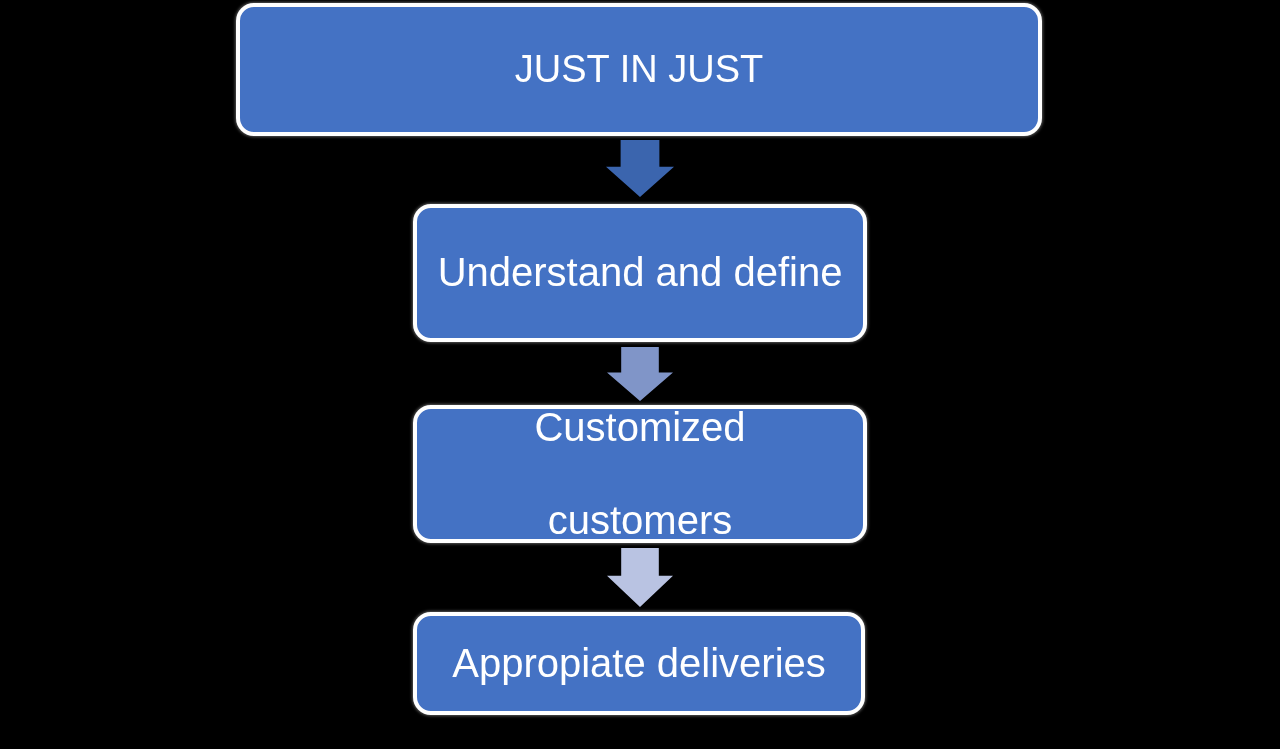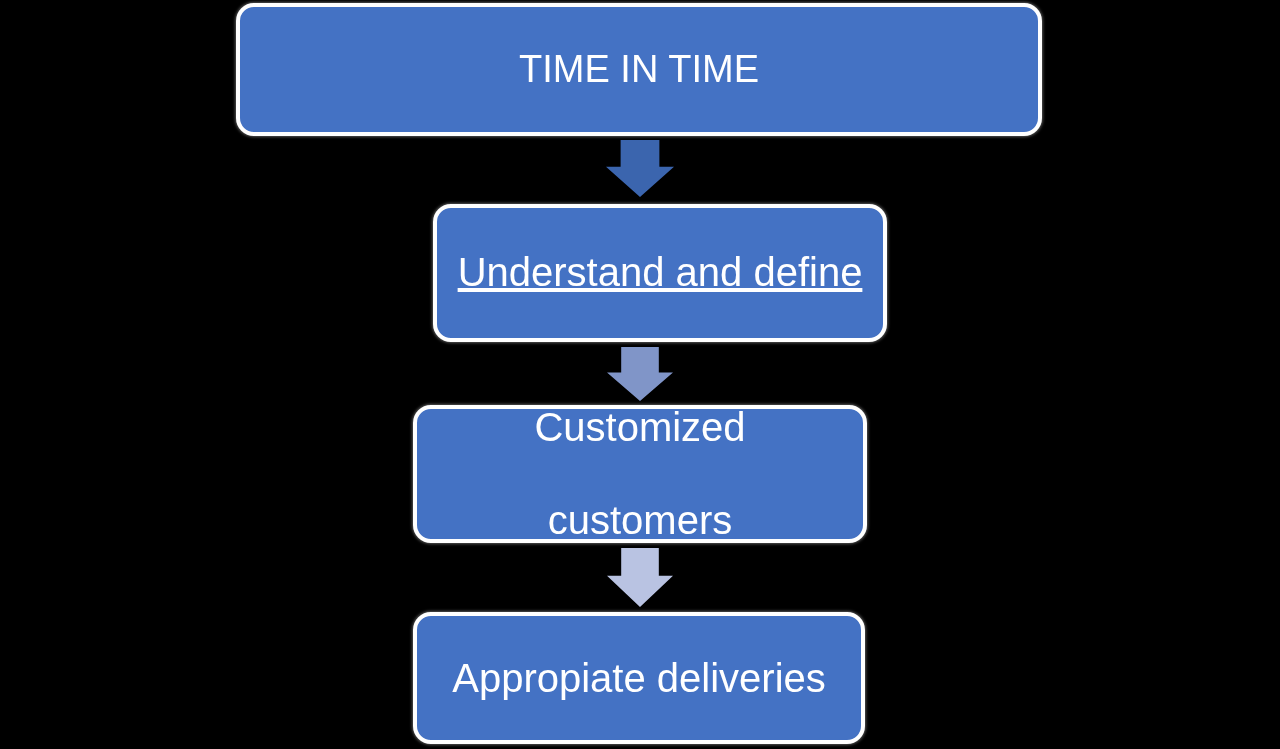--- a/index.html
+++ b/index.html
@@ -28,36 +28,35 @@
   }
   .node .line {
     white-space: nowrap;
   }
   .node1 {
     left: 236px; top: 3px;
     width: 806px; height: 133px;
     font-size: 38px;
   }
   .node2 {
-    left: 433px; top: 204px;
+    left: 413px; top: 204px;
     width: 454px; height: 138px;
     font-size: 40px;
     line-height: 1.28;
-    text-decoration: underline;
   }
   .node3 {
     left: 413px; top: 405px;
     width: 454px; height: 138px;
     font-size: 40px;
     line-height: 1.28;
     gap: 42px;
   }
   .node4 {
     left: 413px; top: 612px;
-    width: 452px; height: 132px;
+    width: 452px; height: 103px;
     font-size: 40px;
     text-align: right;
   }
   .arrow {
     position: absolute;
     clip-path: polygon(21.5% 0, 78.5% 0, 78.5% 47%, 100% 47%, 50% 100%, 0 47%, 21.5% 47%);
   }
   .arrow1 {
     left: 606px; top: 140px;
     width: 68px; height: 57px;
@@ -70,21 +69,21 @@
     left: 607px; top: 548px;
     width: 66px; height: 59px;
   }
 </style>
 </head>
 <body>
 
 <div class="canvas" style="background-color: rgb(0, 0, 0);">
 
   <div class="node node1" style="background-color: rgb(68, 114, 196); border-color: rgb(255, 255, 255); color: rgb(255, 255, 255);">
-    <div class="line">TIME IN TIME</div>
+    <div class="line">JUST IN JUST</div>
   </div>
 
   <div class="arrow arrow1" style="background-color: rgb(59, 101, 174);"></div>
 
   <div class="node node2" style="background-color: rgb(68, 114, 196); border-color: rgb(255, 255, 255); color: rgb(255, 255, 255);">
     <div class="line">Understand and define</div>
   </div>
 
   <div class="arrow arrow2" style="background-color: rgb(128, 149, 200);"></div>
 

